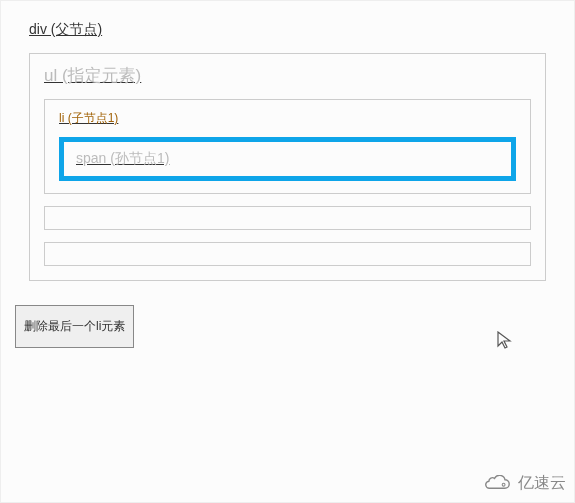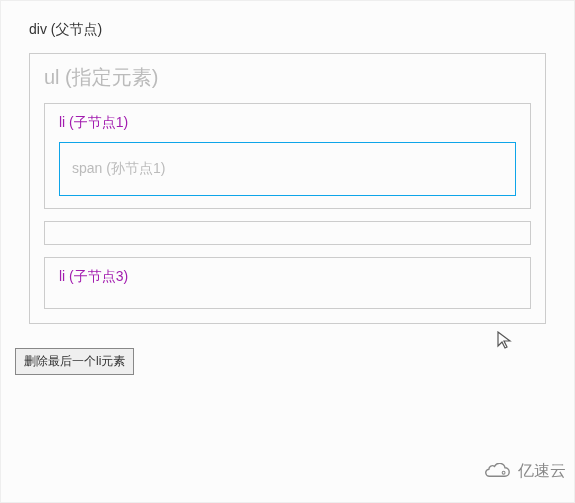--- a/index.html
+++ b/index.html
@@ -16,80 +16,81 @@
     .page-wrapper {
       width: 575px;
       height: 503px;
       background: #fcfcfc;
       border: 1px solid #eee;
       position: relative;
     }
     .div-box {
       margin: 10px 14px 10px 14px;
       padding: 10px 14px 14px 14px;
+      text-decoration: underline;
     }
     .div-label {
       color: #333;
       font-size: 14px;
       margin-bottom: 14px;
     }
     .ul-box {
       border: 1px solid #ccc;
       padding: 10px 14px 14px 14px;
     }
     .ul-label {
       color: #bbb;
-      font-size: 20px;
+      font-size: 17px;
       margin-bottom: 10px;
     }
     .li-box {
       border: 1px solid #ccc;
       padding: 10px 14px 12px 14px;
       margin-top: 12px;
     }
     .li-box:first-of-type {
       margin-top: 0;
     }
     .li-label {
-      color: #a21caf;
-      font-size: 14px;
+      color: #a16207;
+      font-size: 12px;
       margin-bottom: 10px;
     }
     .span-box {
-      border: 1px solid #0ea5e9;
-      padding: 17px 12px;
+      border: 5px solid #0ea5e9;
+      padding: 8px 12px;
     }
     .span-label {
       color: #bbb;
       font-size: 14px;
     }
     .button-row {
       margin: 0 14px 10px 14px;
     }
     .remove-btn {
       font-family: "Microsoft YaHei", Arial, sans-serif;
       font-size: 12px;
       background: #efefef;
       border: 1px solid #888;
-      padding: 4px 8px;
+      padding: 12px 8px;
       cursor: pointer;
       color: #333;
     }
     .cursor-arrow {
       position: absolute;
       top: 330px;
       left: 496px;
       width: 16px;
       height: 20px;
       pointer-events: none;
     }
     .watermark {
       position: absolute;
       right: 8px;
-      bottom: 20px;
+      bottom: 8px;
       display: flex;
       align-items: center;
       gap: 6px;
       color: #888;
       font-size: 16px;
     }
     .cloud-icon {
       width: 28px;
       height: 18px;
     }
@@ -109,21 +110,20 @@
         <div class="li-label">li (子节点1)</div>
         <div class="span-box">
           <div class="span-label">span (孙节点1)</div>
         </div>
       </div>
 
       <div class="li-box">
       </div>
 
       <div class="li-box">
-        <div class="li-label">li (子节点3)</div>
       </div>
 
     </div>
   </div>
 
   <div class="button-row">
     <button class="remove-btn">删除最后一个li元素</button>
   </div>
 
   <svg class="cursor-arrow" viewBox="0 0 16 20">

